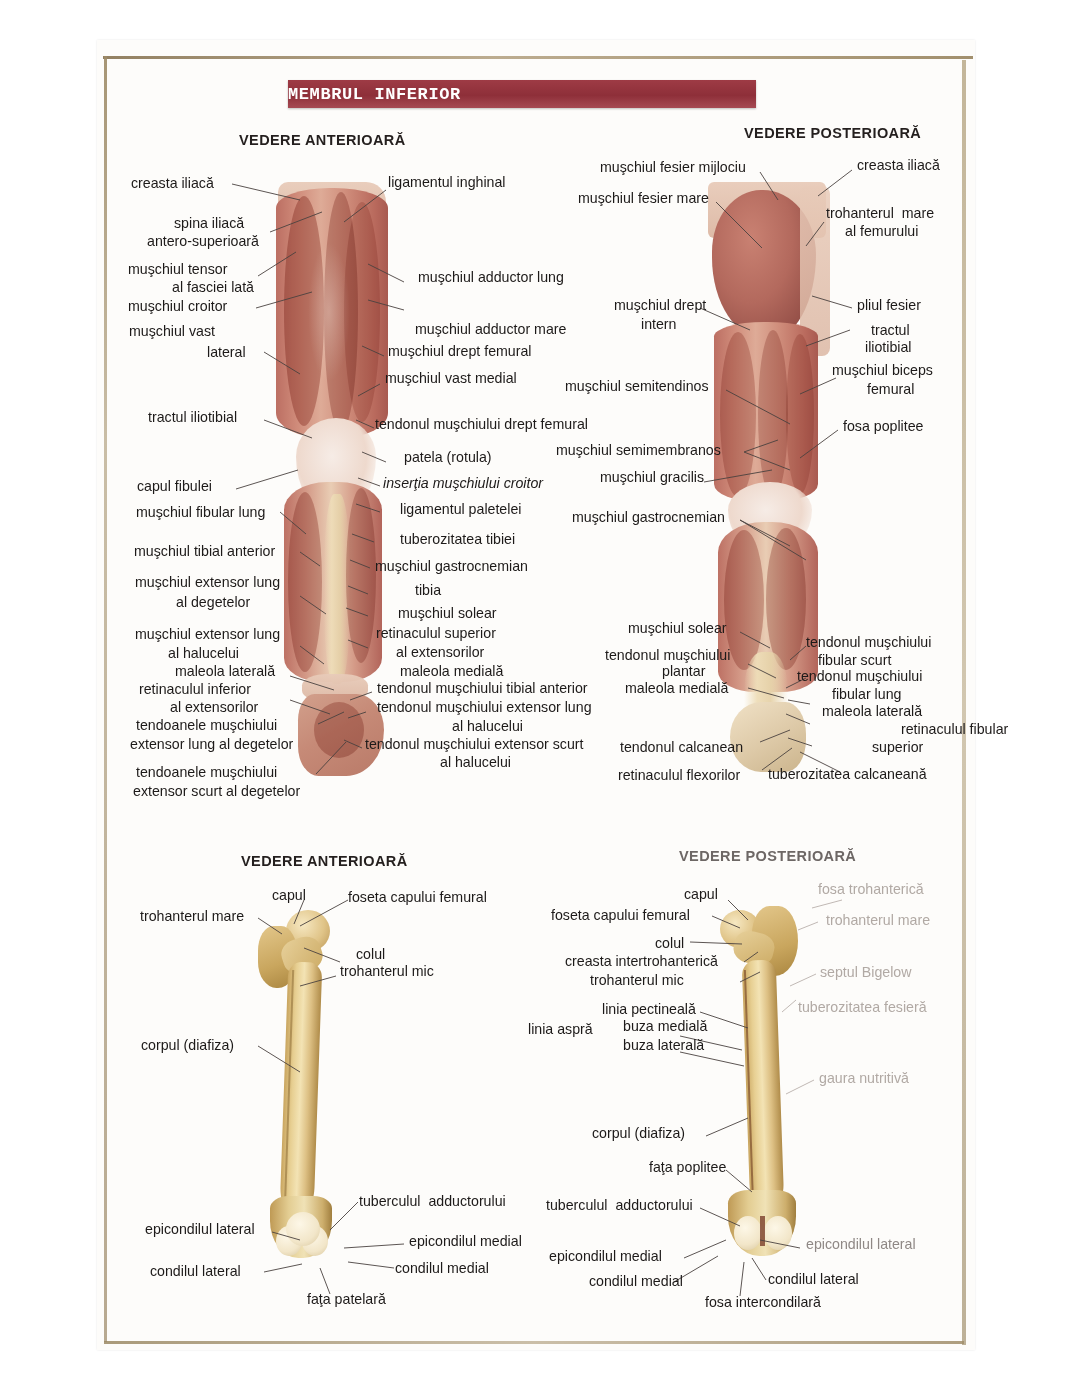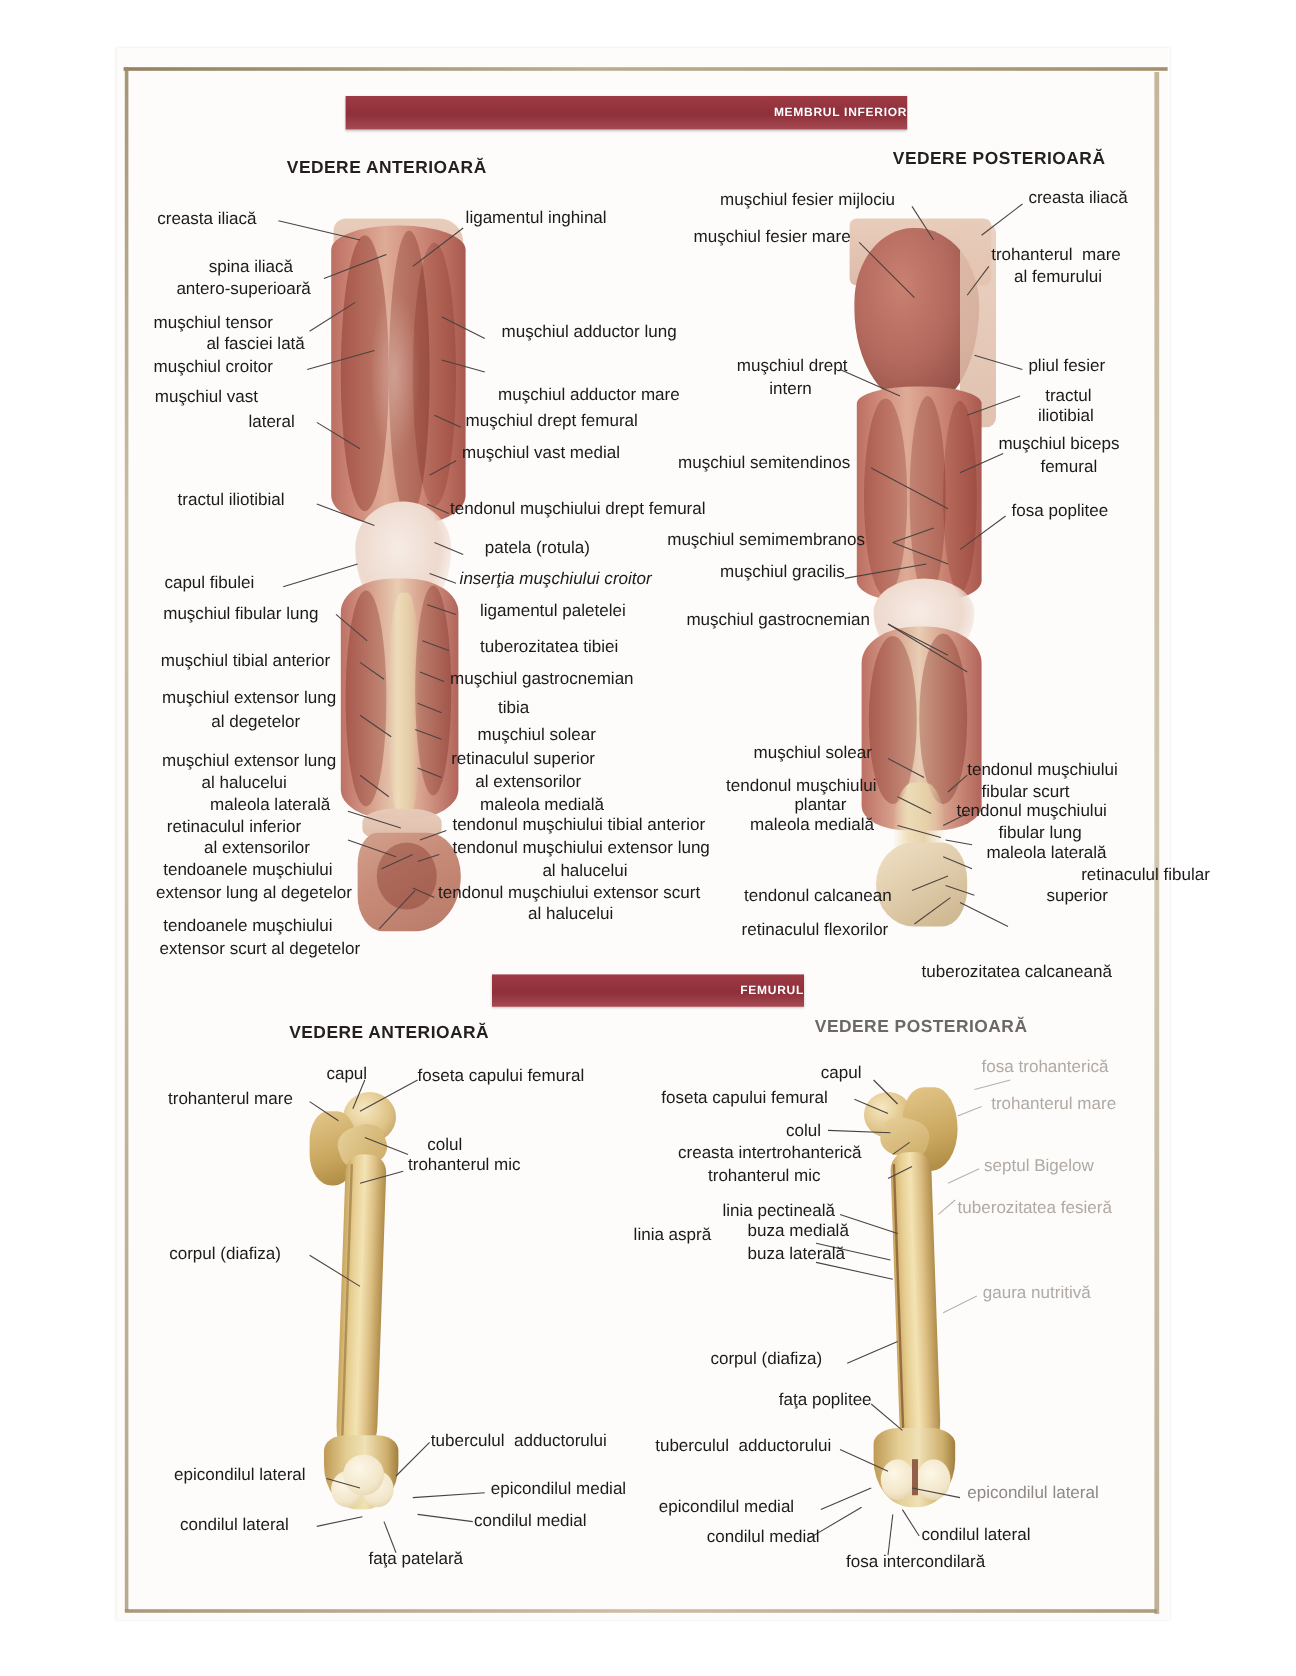--- a/index.html
+++ b/index.html
@@ -69,26 +69,27 @@
     opacity: .85;
   }
 
   
   .banner {
     position: absolute;
     background: #9c3842;
     background: linear-gradient(180deg,#9e3b45 0%, #8e2f39 55%, #a64a53 100%);
     color: #ffffff;
     font-weight: bold;
-    font-size: 10px;
+    font-size: 17px;
     letter-spacing: .6px;
     display: flex;
     align-items: center;
-    justify-content: flex-end;
+    justify-content: flex-start;
     box-shadow: 0 1px 2px rgba(0,0,0,.25);
+    font-family: Liberation Mono, monospace;
   }
   .view-title {
     position: absolute;
     font-weight: bold;
     font-size: 14.5px;
     color: #241f1e;
     letter-spacing: .4px;
     white-space: nowrap;
   }
   .view-title.faded { color: #6d6765; }
@@ -459,25 +460,22 @@
   <div class="lbl" style="left:832px;top:363px;">muşchiul biceps</div>
   <div class="lbl" style="left:867px;top:382px;">femural</div>
   <div class="lbl" style="left:843px;top:419px;">fosa poplitee</div>
   <div class="lbl" style="left:806px;top:635px;">tendonul muşchiului</div>
   <div class="lbl" style="left:818px;top:653px;">fibular scurt</div>
   <div class="lbl" style="left:797px;top:669px;">tendonul muşchiului</div>
   <div class="lbl" style="left:832px;top:687px;">fibular lung</div>
   <div class="lbl" style="left:822px;top:704px;">maleola laterală</div>
   <div class="lbl" style="left:861px;top:722px;margin-left:40px;">retinaculul fibular</div>
   <div class="lbl" style="left:872px;top:740px;">superior</div>
-  <div class="lbl" style="left:768px;top:767px;margin-top:36px;">tuberozitatea calcaneană</div>
-
-  <div class="banner" style="left:410px;top:812px;width:260px;height:27px;">
-    <span>FEMURUL</span>
-  </div>
+  <div class="lbl" style="left:768px;top:767px;">tuberozitatea calcaneană</div>
+
 
   <div class="view-title" style="left:241px;top:853px;">VEDERE ANTERIOARĂ</div>
   <div class="view-title faded" style="left:679px;top:848px;">VEDERE POSTERIOARĂ</div>
 
   <div class="lbl" style="left:272px;top:888px;">capul</div>
   <div class="lbl" style="left:348px;top:890px;">foseta capului femural</div>
   <div class="lbl" style="left:140px;top:909px;">trohanterul mare</div>
   <div class="lbl" style="left:356px;top:947px;">colul</div>
   <div class="lbl" style="left:340px;top:964px;">trohanterul mic</div>
   <div class="lbl" style="left:141px;top:1038px;">corpul (diafiza)</div>

